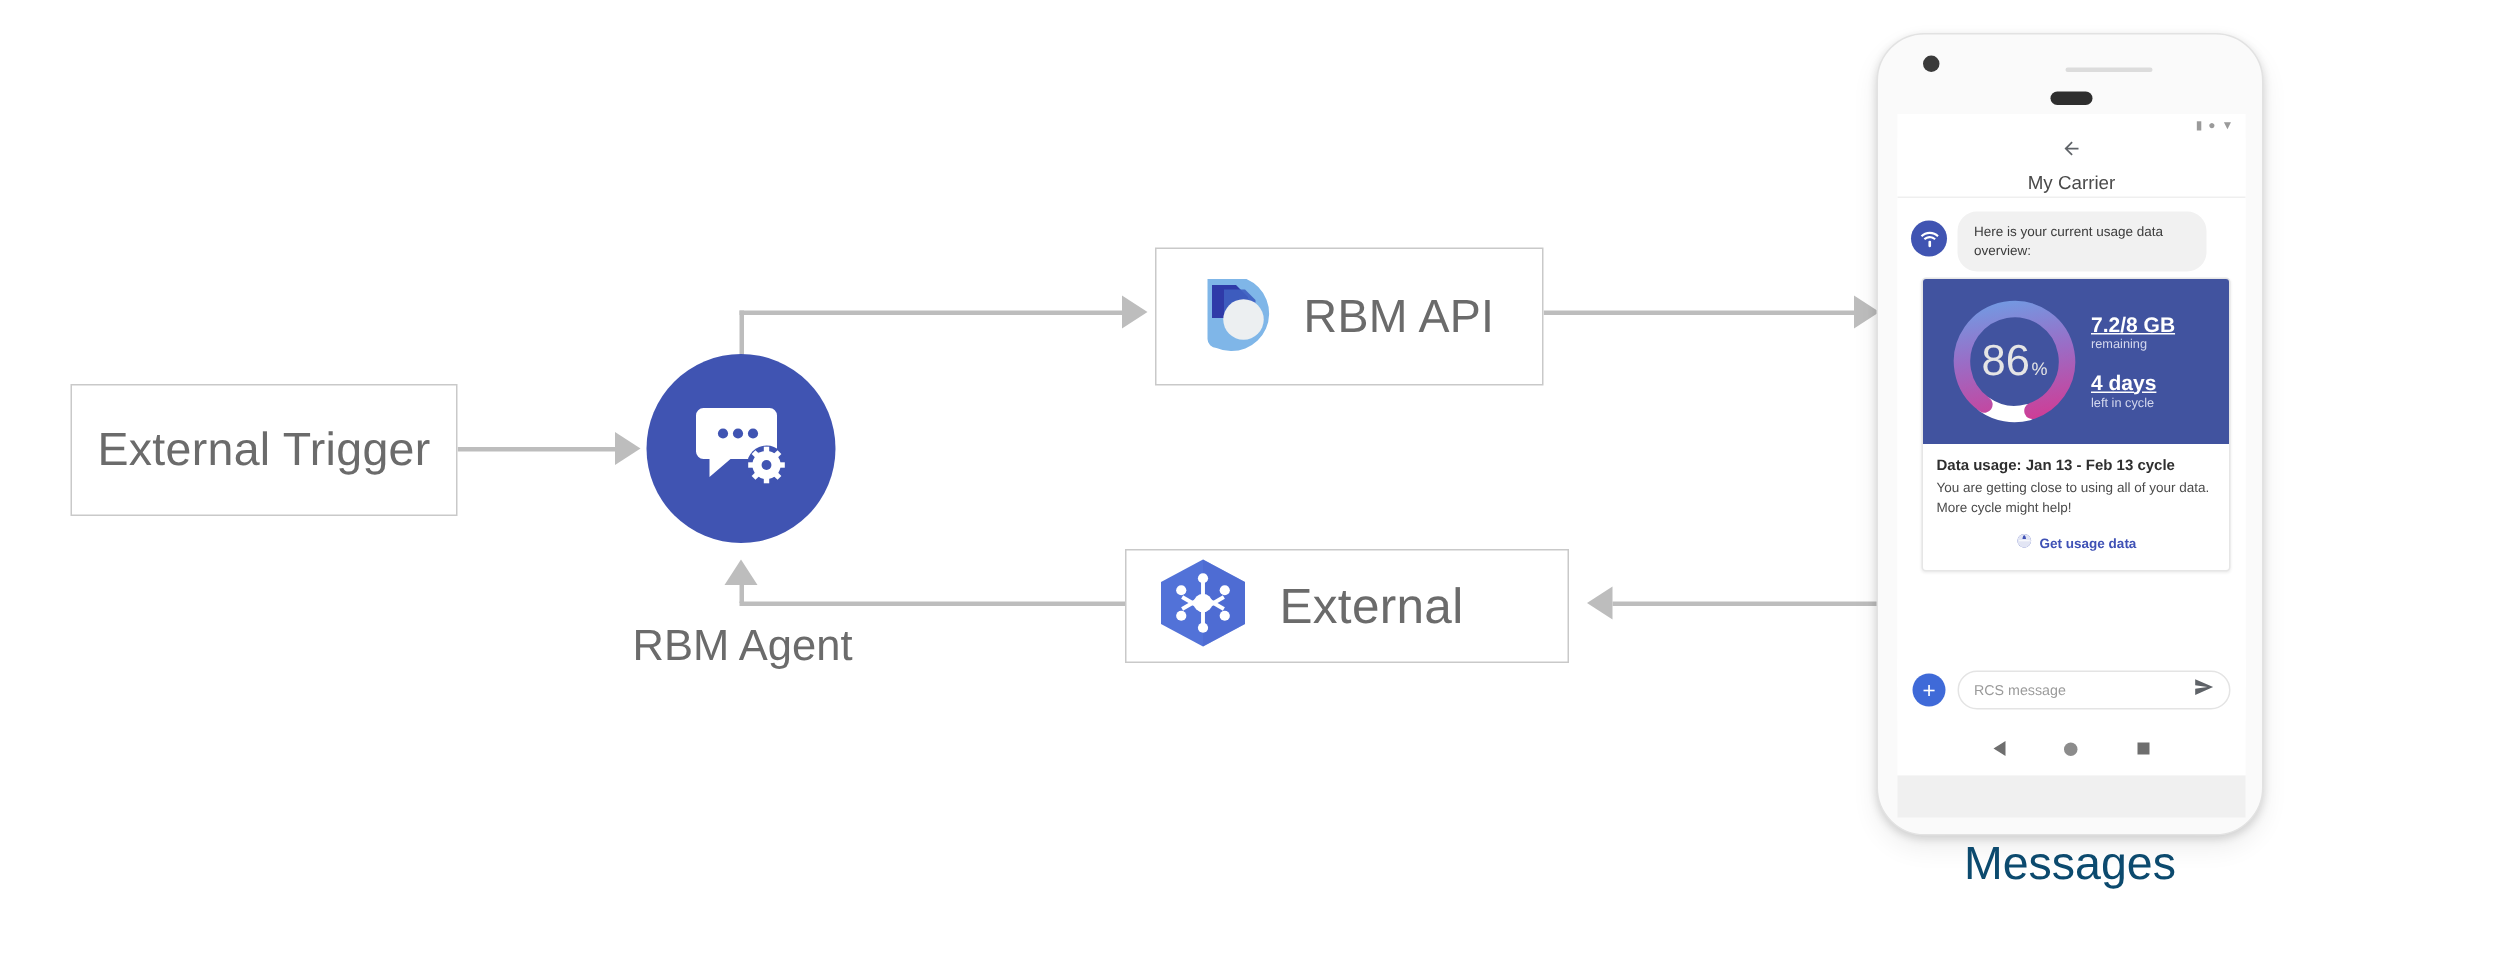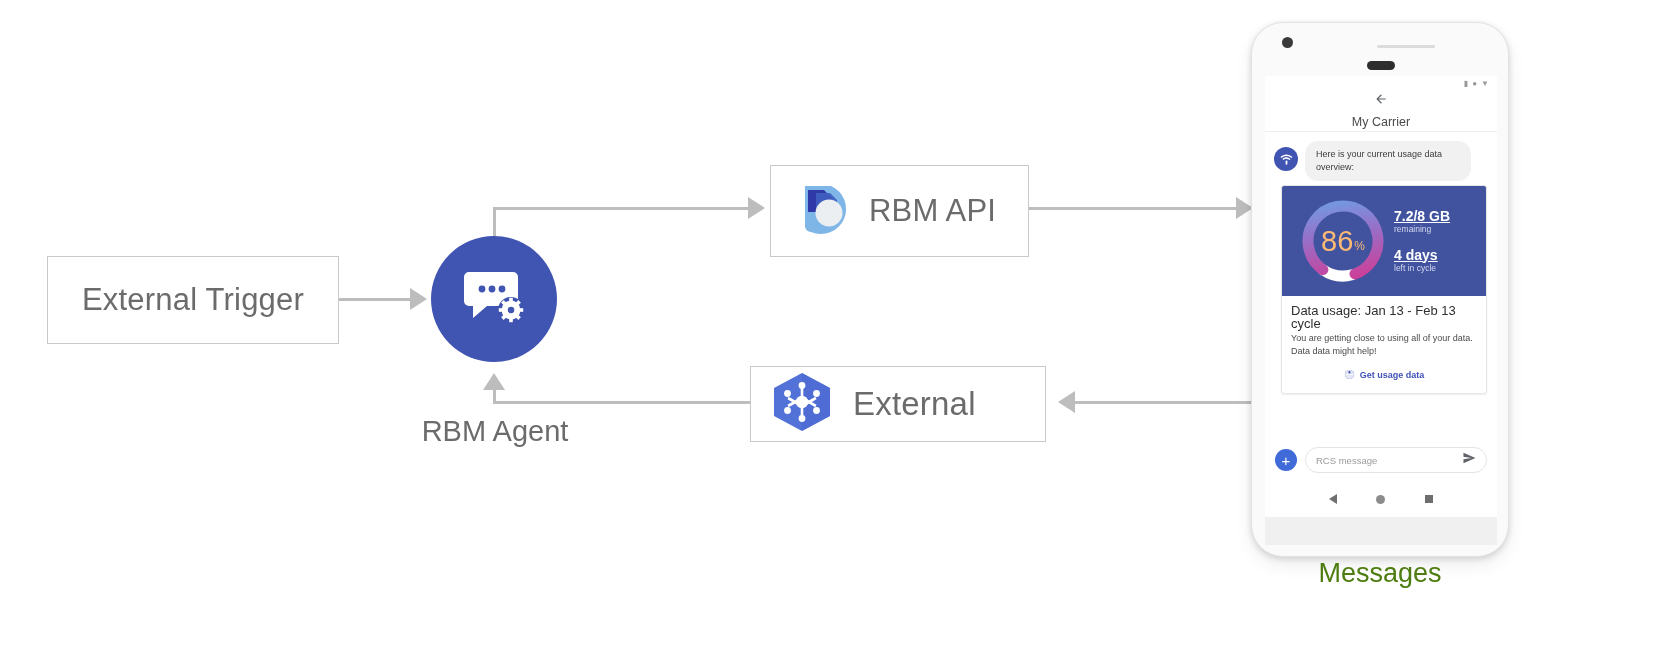--- a/index.html
+++ b/index.html
@@ -20,21 +20,21 @@
     display: flex; align-items: center;
   }
   .node-label {
     font-weight: 300;
     color: #5f5f5f;
     letter-spacing: .2px;
     white-space: nowrap;
   }
 
   
-  #ext-trigger { left: 47px; top: 256px; width: 292px; height: 88px;
+  #ext-trigger { left: 47px; top: 256px; width: 258px; height: 88px;
      justify-content: center; }
   #ext-trigger .node-label { font-size: 31px; color: #6b6b6b; }
 
   
   #rbm-api-box { left: 770px; top: 165px; width: 259px; height: 92px; padding-left: 20px; gap: 12px; }
   #rbm-api-box .node-label { font-size: 31px; color: #6b6b6b; }
 
   
   #webhook-box { left: 750px; top: 366px; width: 296px; height: 76px; padding-left: 16px; gap: 16px; }
   #webhook-box .node-label { font-size: 33px; color: #6b6b6b; }
@@ -66,21 +66,21 @@
   #phone {
     position: absolute; left: 1251px; top: 22px;
     width: 258px; height: 535px;
     background: #fafafa;
     border-radius: 32px;
     border: 1px solid #e2e2e2;
     box-shadow: 0 2px 6px rgba(0,0,0,.14), 0 8px 18px rgba(0,0,0,.07);
   }
   #phone-caption {
     position: absolute; left: 1251px; top: 558px; width: 258px;
-    text-align: center; font-size: 27px; font-weight: 300; color: #4d7c0f;
+    text-align: center; font-size: 31px; font-weight: 300; color: #0c4a6e;
   }
   #cam { position: absolute; left: 30px; top: 14px; width: 11px; height: 11px;
      border-radius: 50%; background: #3a3a3a; }
   #sensor { position: absolute; left: 125px; top: 22px; width: 58px; height: 3px;
      border-radius: 2px; background: #dcdcdc; }
   #speaker { position: absolute; left: 115px; top: 38px; width: 28px; height: 9px;
      border-radius: 5px; background: #2e2e2e; }
 
   #screen {
     position: absolute; left: 13px; top: 53px; width: 232px; height: 441px;
@@ -120,33 +120,33 @@
     box-shadow: 0 1px 2px rgba(0,0,0,.07);
   }
   #card-media {
     position: relative; height: 110px; background: #41539f;
     display: flex; align-items: center;
   }
   #gauge-wrap { position: absolute; left: 14px; top: 8px; width: 94px; height: 94px; }
   #gauge-pct {
     position: absolute; left: 0; top: 0; width: 94px; height: 94px;
     display: flex; align-items: center; justify-content: center;
-    color: #fdba74;
+    color: #e5e5e5;
     text-align: right;
   }
   #gauge-pct .big { font-size: 29px; font-weight: 300; }
   #gauge-pct .sml { font-size: 12px; font-weight: 300; margin-top: 9px; margin-left: 1px; }
 
   #card-stats { position: absolute; left: 112px; top: 0; width: 94px; height: 110px;
      display: flex; flex-direction: column; justify-content: center; gap: 13px; color: #fff; }
   .stat-big { font-size: 14px; font-weight: bold; line-height: 15px; text-decoration: underline; }
   .stat-sml { font-size: 8.5px; color: #d4d8ee; line-height: 11px; }
 
   #card-body { padding: 8px 9px 7px 9px; }
-  #card-title { font-size: 13px; font-weight: normal; color: #2f2f2f; line-height: 13px; }
+  #card-title { font-size: 10px; font-weight: bold; color: #2f2f2f; line-height: 13px; }
   #card-desc { font-size: 9px; color: #4b4b4b; line-height: 12.5px; margin-top: 2px; }
   #card-action { display: flex; align-items: center; justify-content: center;
      gap: 5px; margin-top: 9px; padding-bottom: 2px; }
   #card-action-text { font-size: 9px; color: #3f51b5; font-weight: bold; }
 
   
   #composer { position: absolute; left: 0; bottom: 36px; width: 232px; height: 42px;
      display: flex; align-items: center; padding: 0 10px; gap: 8px; background: #fff; }
   #plus-btn { width: 22px; height: 22px; border-radius: 50%; background: #3f6ad8;
      display: flex; align-items: center; justify-content: center; color: #fff;
@@ -339,21 +339,21 @@
               <div>
                 <div class="stat-big">4 days</div>
                 <div class="stat-sml">left in cycle</div>
               </div>
             </div>
           </div>
 
           <div id="card-body">
             <div id="card-title">Data usage: Jan 13 - Feb 13 cycle</div>
             <div id="card-desc">You are getting close to using all of your data.</div>
-            <div id="card-desc2" class="" style="font-size:9px;color:#4b4b4b;line-height:12.5px;">Data data might help!</div>
+            <div id="card-desc2" class="" style="font-size:9px;color:#4b4b4b;line-height:12.5px;">More cycle might help!</div>
             <div id="card-action">
               <span>
                 <svg width="11" height="11" viewBox="0 0 24 24">
                     <circle cx="12" cy="12" r="10" fill="#3f51b5"></circle>
                     <path d="M12 2a10 10 0 0 0 0 20 10 10 0 0 0 0-20zm0 2c1.2 0 2.2 2.3 2.6 5.4H9.4C9.8 6.3 10.8 4 12 4z" fill="#fff" opacity=".85"></path>
                     <path d="M4 12h16" stroke="#fff" stroke-width="1.4" fill="none"></path>
                   </svg>
               </span>
               <span id="card-action-text">Get usage data</span>
             </div>

